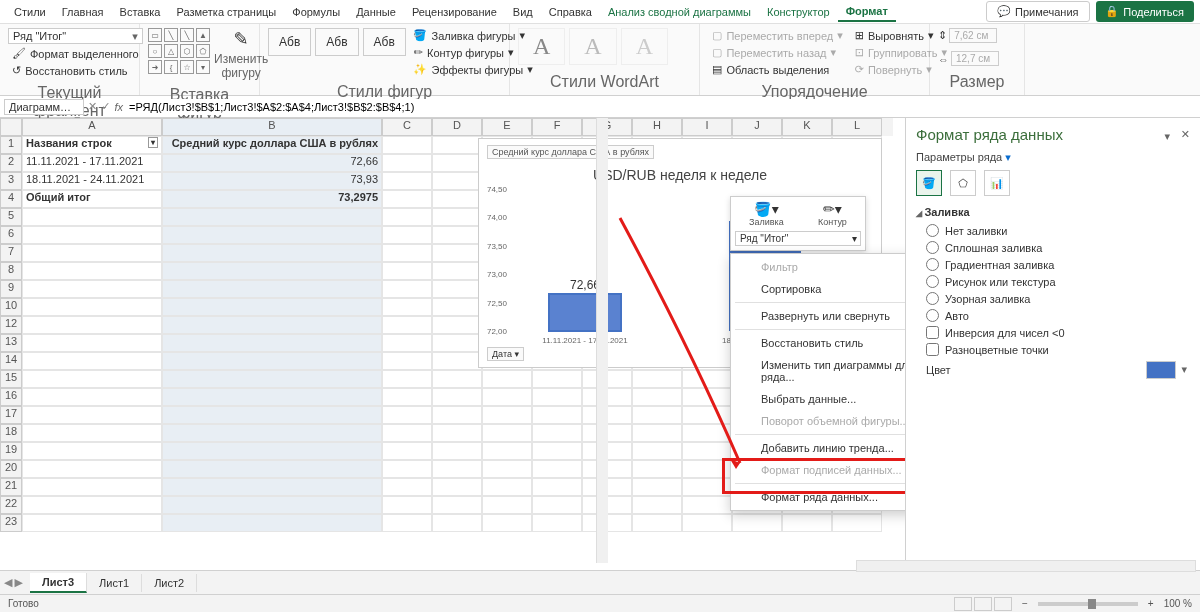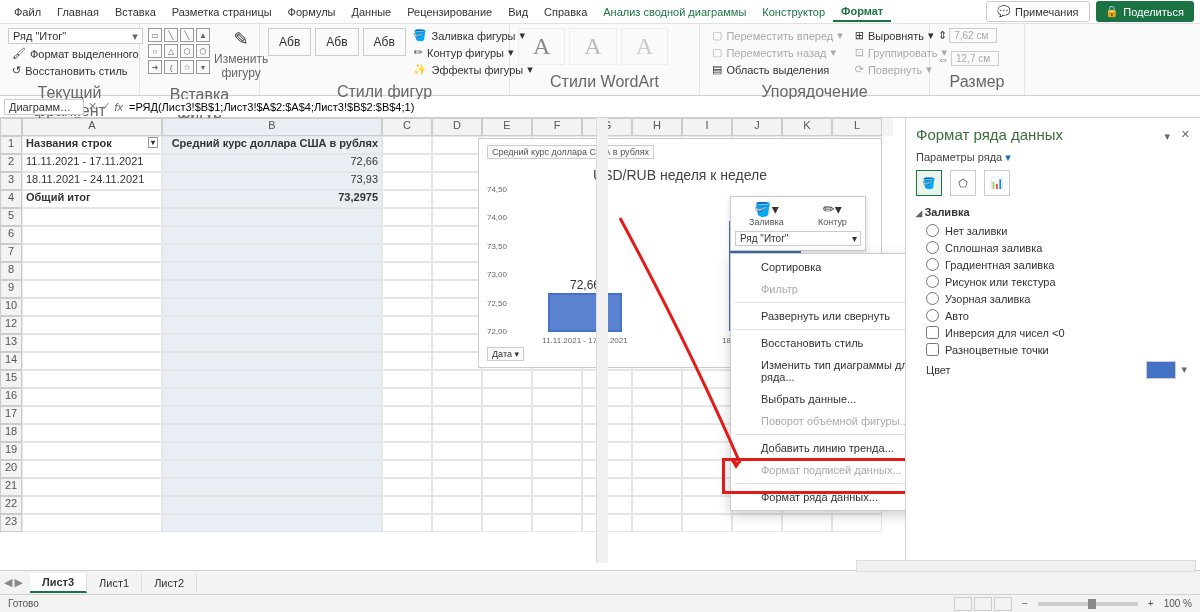--- a/index.html
+++ b/index.html
@@ -114,21 +114,21 @@
 .status-right { margin-left: auto; display: flex; align-items: center; gap: 10px; }
 .view-btns { display: flex; gap: 2px; }
 .view-btn { width: 18px; height: 14px; border: 1px solid #ccc; }
 .zoom-slider { width: 100px; height: 4px; background: #ccc; position: relative; }
 .zoom-slider::after { content: ""; position: absolute; left: 50%; top: -3px; width: 8px; height: 10px; background: #888; }
 </style>
 </head>
 <body>
 
 <div class="menubar">
-  <span class="menubar-item">Файл</span>
+  <span class="menubar-item">Стили</span>
   <span class="menubar-item">Главная</span>
   <span class="menubar-item">Вставка</span>
   <span class="menubar-item">Разметка страницы</span>
   <span class="menubar-item">Формулы</span>
   <span class="menubar-item">Данные</span>
   <span class="menubar-item">Рецензирование</span>
   <span class="menubar-item">Вид</span>
   <span class="menubar-item">Справка</span>
   <span class="menubar-item green">Анализ сводной диаграммы</span>
   <span class="menubar-item green">Конструктор</span>
@@ -625,22 +625,22 @@
 
     <div class="mini-toolbar">
       <div class="mini-row">
         <div style="text-align:center"><span style="font-size:14px">🪣▾</span><div class="mini-label">Заливка</div></div>
         <div style="text-align:center"><span style="font-size:14px">✏▾</span><div class="mini-label">Контур</div></div>
       </div>
       <div class="mini-series">Ряд "Итог"</div>
     </div>
 
     <div class="ctx-menu" id="ctx">
+        <div class="ctx-item disabled">Фильтр</div>
         <div class="ctx-item">Сортировка</div>
-        <div class="ctx-item disabled">Фильтр</div>
         <div class="ctx-sep"></div>
         <div class="ctx-item">Развернуть или свернуть</div>
         <div class="ctx-sep"></div>
         <div class="ctx-item">Восстановить стиль</div>
         <div class="ctx-item">Изменить тип диаграммы для ряда...</div>
         <div class="ctx-item">Выбрать данные...</div>
         <div class="ctx-item disabled">Поворот объемной фигуры...</div>
         <div class="ctx-sep"></div>
         <div class="ctx-item">Добавить линию тренда...</div>
         <div class="ctx-item disabled">Формат подписей данных...</div>

